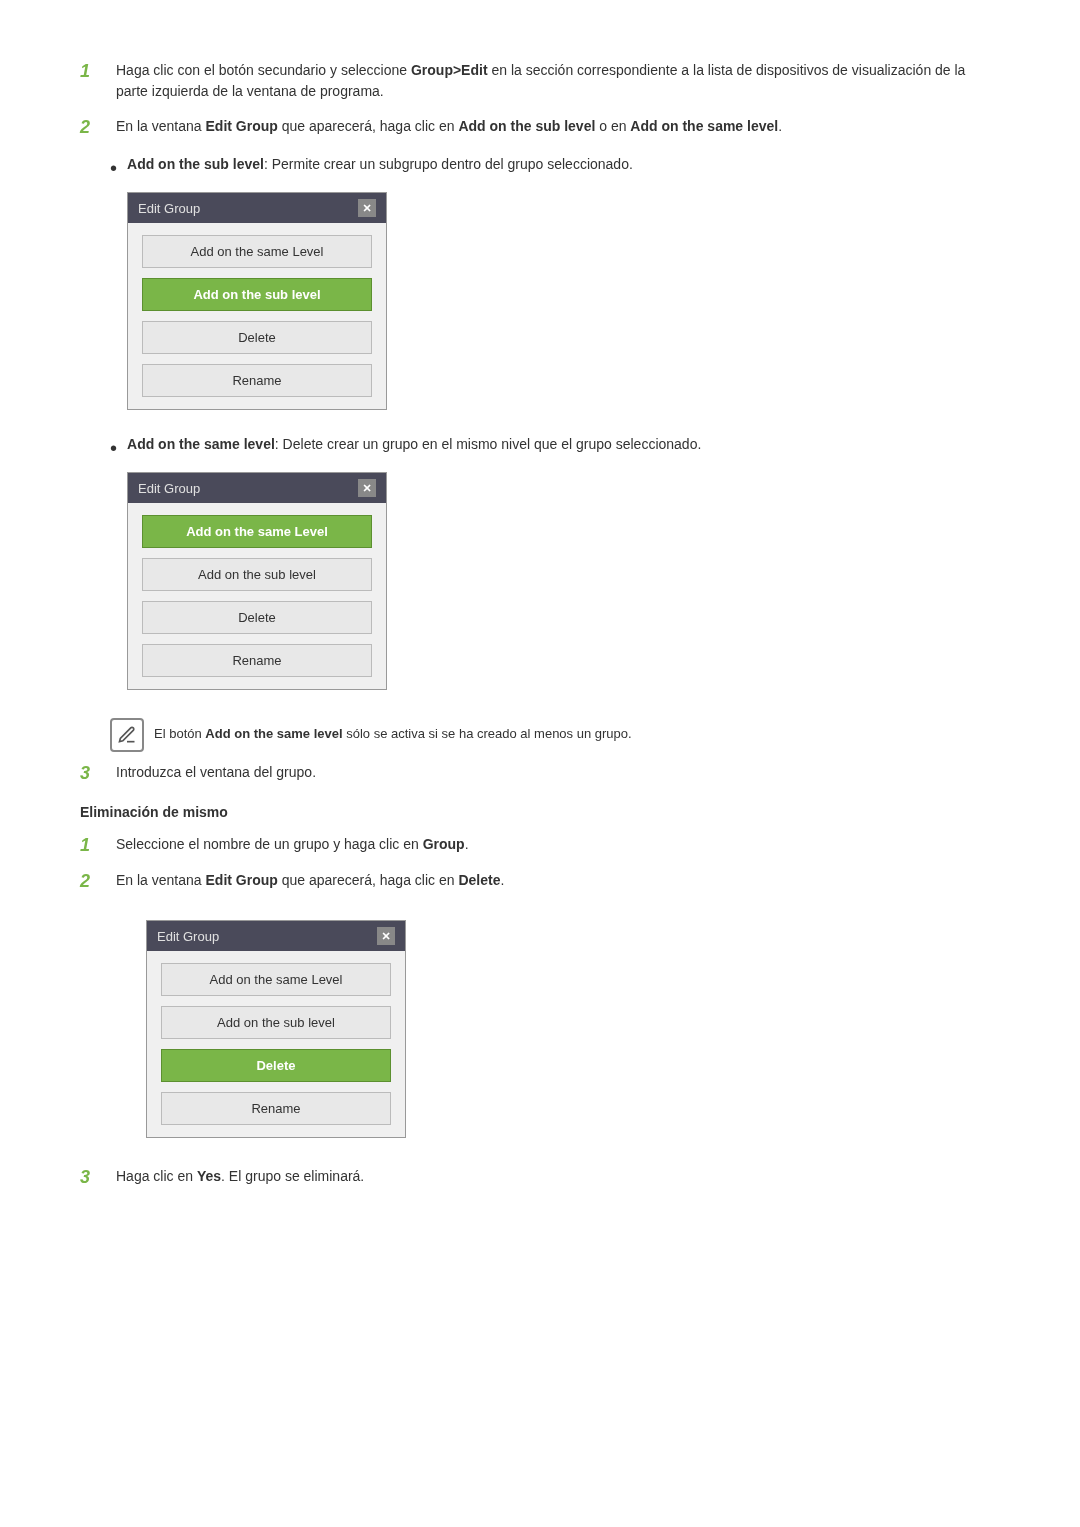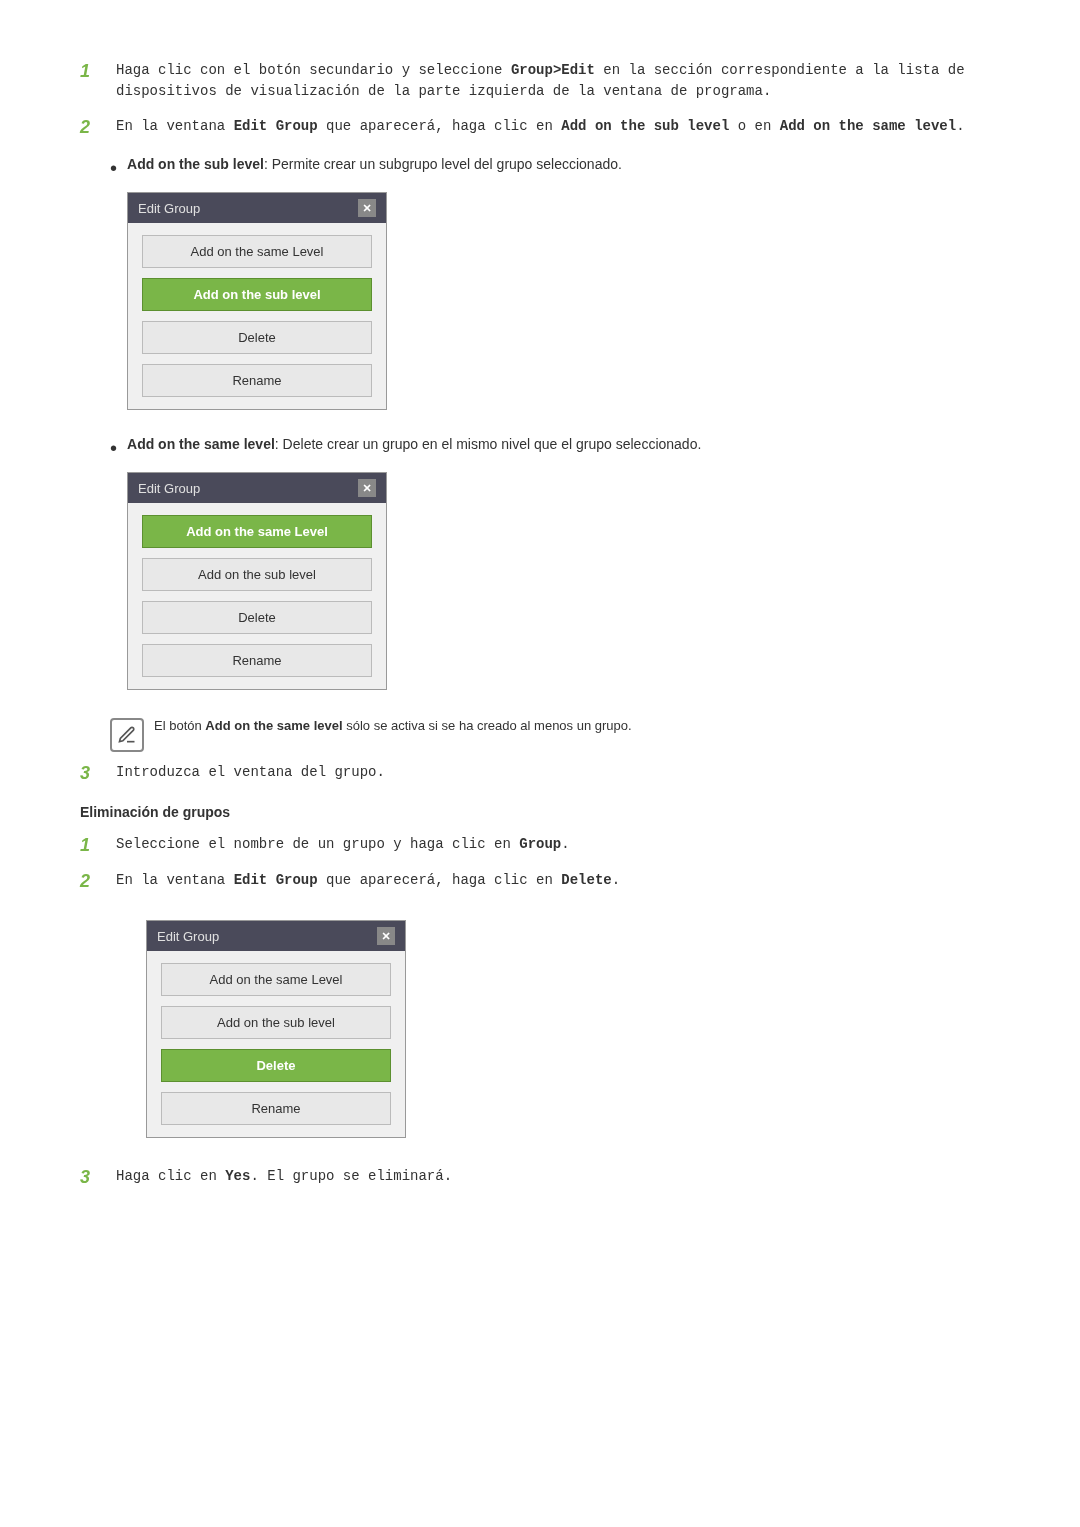--- a/index.html
+++ b/index.html
@@ -25,21 +25,20 @@
       color: #7ab648;
       font-style: italic;
       font-size: 18px;
       font-weight: bold;
       min-width: 36px;
       margin-top: 1px;
     }
     .step-text {
       flex: 1;
       line-height: 1.5;
-      font-family: Liberation Mono, monospace;
     }
     .step-text b {
       font-weight: bold;
     }
     .bullet-list {
       list-style: none;
       margin-top: 10px;
       padding-left: 30px;
     }
     .bullet-item {
@@ -107,21 +106,21 @@
       width: 100%;
     }
     .dialog-btn.active-green {
       background: #7ab648;
       border: 1px solid #5c9030;
       color: #fff;
       font-weight: bold;
     }
     .note-box {
       display: flex;
-      align-items: flex-start;
+      align-items: center;
       margin: 10px 0 10px 30px;
       gap: 10px;
     }
     .note-icon {
       width: 34px;
       height: 34px;
       border: 2px solid #888;
       border-radius: 4px;
       display: flex;
       align-items: center;
@@ -160,21 +159,21 @@
     <span class="step-text">
       En la ventana <b>Edit Group</b> que aparecerá, haga clic en <b>Add on the sub level</b> o en <b>Add on the same level</b>.
     </span>
   </li>
 </ul>
 
 <ul class="bullet-list">
   <li class="bullet-item">
     <span class="bullet-dot">•</span>
     <div class="bullet-content">
-      <b>Add on the sub level</b><span>: Permite crear un subgrupo level del grupo seleccionado.</span>
+      <b>Add on the sub level</b><span>: Permite crear un subgrupo dentro del grupo seleccionado.</span>
       <div style="margin-top:10px;">
         
         <div class="dialog-box">
           <div class="dialog-titlebar">
             <span>Edit Group</span>
             <button class="dialog-close-btn">✕</button>
           </div>
           <div class="dialog-body">
             <button class="dialog-btn">Add on the same Level</button>
             <button class="dialog-btn active-green">Add on the sub level</button>
@@ -221,21 +220,21 @@
   </span>
 </div>
 
 <ul class="step-list" style="margin-top:6px;">
   <li class="step-item">
     <span class="step-number">3</span>
     <span class="step-text">Introduzca el ventana del grupo.</span>
   </li>
 </ul>
 
-<div class="section-heading">Eliminación de grupos</div>
+<div class="section-heading">Eliminación de mismo</div>
 
 <ul class="step-list">
 
   <li class="step-item">
     <span class="step-number">1</span>
     <span class="step-text">
       Seleccione el nombre de un grupo y haga clic en <b>Group</b>.
     </span>
   </li>
 

